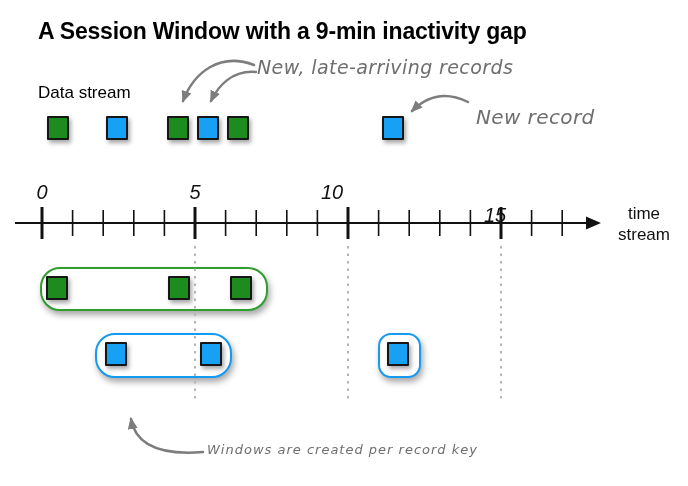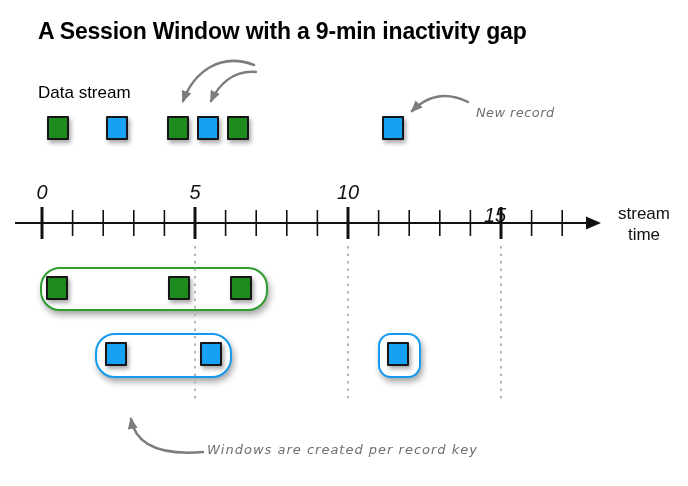--- a/index.html
+++ b/index.html
@@ -13,21 +13,21 @@
   }
   .plain-label{
     position:absolute;font-size:17px;color:#000;white-space:nowrap;
   }
   .handnote{
     position:absolute;font-style:italic;white-space:nowrap;
     font-family:"DejaVu Sans","Liberation Sans",sans-serif;
     letter-spacing:0.4px;
   }
   .note-late{left:257px;top:56px;font-size:19px;}
-  .note-new{left:476px;top:105px;font-size:13px;}
+  .note-new{left:476px;top:105px;font-size:20px;}
   .note-perkey{left:207px;top:442px;font-size:13px;letter-spacing:1px;}
   .tick-label{
     position:absolute;top:181px;transform:translateX(-50%);
     font-size:20px;font-style:italic;color:#111;
     font-family:"Liberation Sans","DejaVu Sans",sans-serif;
   }
   .axis-caption{
     position:absolute;left:604px;top:203px;width:80px;text-align:center;
     font-size:17px;line-height:21px;color:#111;
   }
@@ -47,33 +47,34 @@
 </style>
 </head>
 <body>
 
 <div class="canvas">
 
   <div class="title">A Session Window with a 9-min inactivity gap</div>
 
   <div class="plain-label" style="left:38px;top:83px;">Data stream</div>
 
+  <div class="handnote note-late" style="color: rgb(110, 110, 110);">New, late-arriving records</div>
 
   <div class="handnote note-new" style="color: rgb(110, 110, 110);">New record</div>
 
   <div class="handnote note-perkey" style="color: rgb(110, 110, 110);">Windows are created per record key</div>
 
   <div class="axis-caption">
+    <div>time</div>
     <div>stream</div>
-    <div>time</div>
   </div>
 
   <span class="tick-label" style="left: 42px;">0</span>
   <span class="tick-label" style="left: 195px;">5</span>
-  <span class="tick-label" style="left: 348px; text-align: right;">10</span>
+  <span class="tick-label" style="left: 332px; text-align: right;">10</span>
   <span class="tick-label" style="left: 495px; margin-top: 23px;">15</span>
 
   <div class="records-layer" id="records-layer">
       <div class="square" style="left: 47px; top: 116px; background: rgb(29, 139, 29);"></div>
       <div class="square" style="left: 106px; top: 116px; background: rgb(23, 161, 245);"></div>
       <div class="square" style="left: 167px; top: 116px; background: rgb(29, 139, 29);"></div>
       <div class="square" style="left: 197px; top: 116px; background: rgb(23, 161, 245);"></div>
       <div class="square" style="left: 227px; top: 116px; background: rgb(29, 139, 29);"></div>
       <div class="square" style="left: 382px; top: 116px; background: rgb(23, 161, 245);"></div>
       <div class="session-window" style="left: 40px; top: 267px; width: 224px; height: 40px; border-radius: 20px; border-color: rgb(47, 158, 47);"></div>

